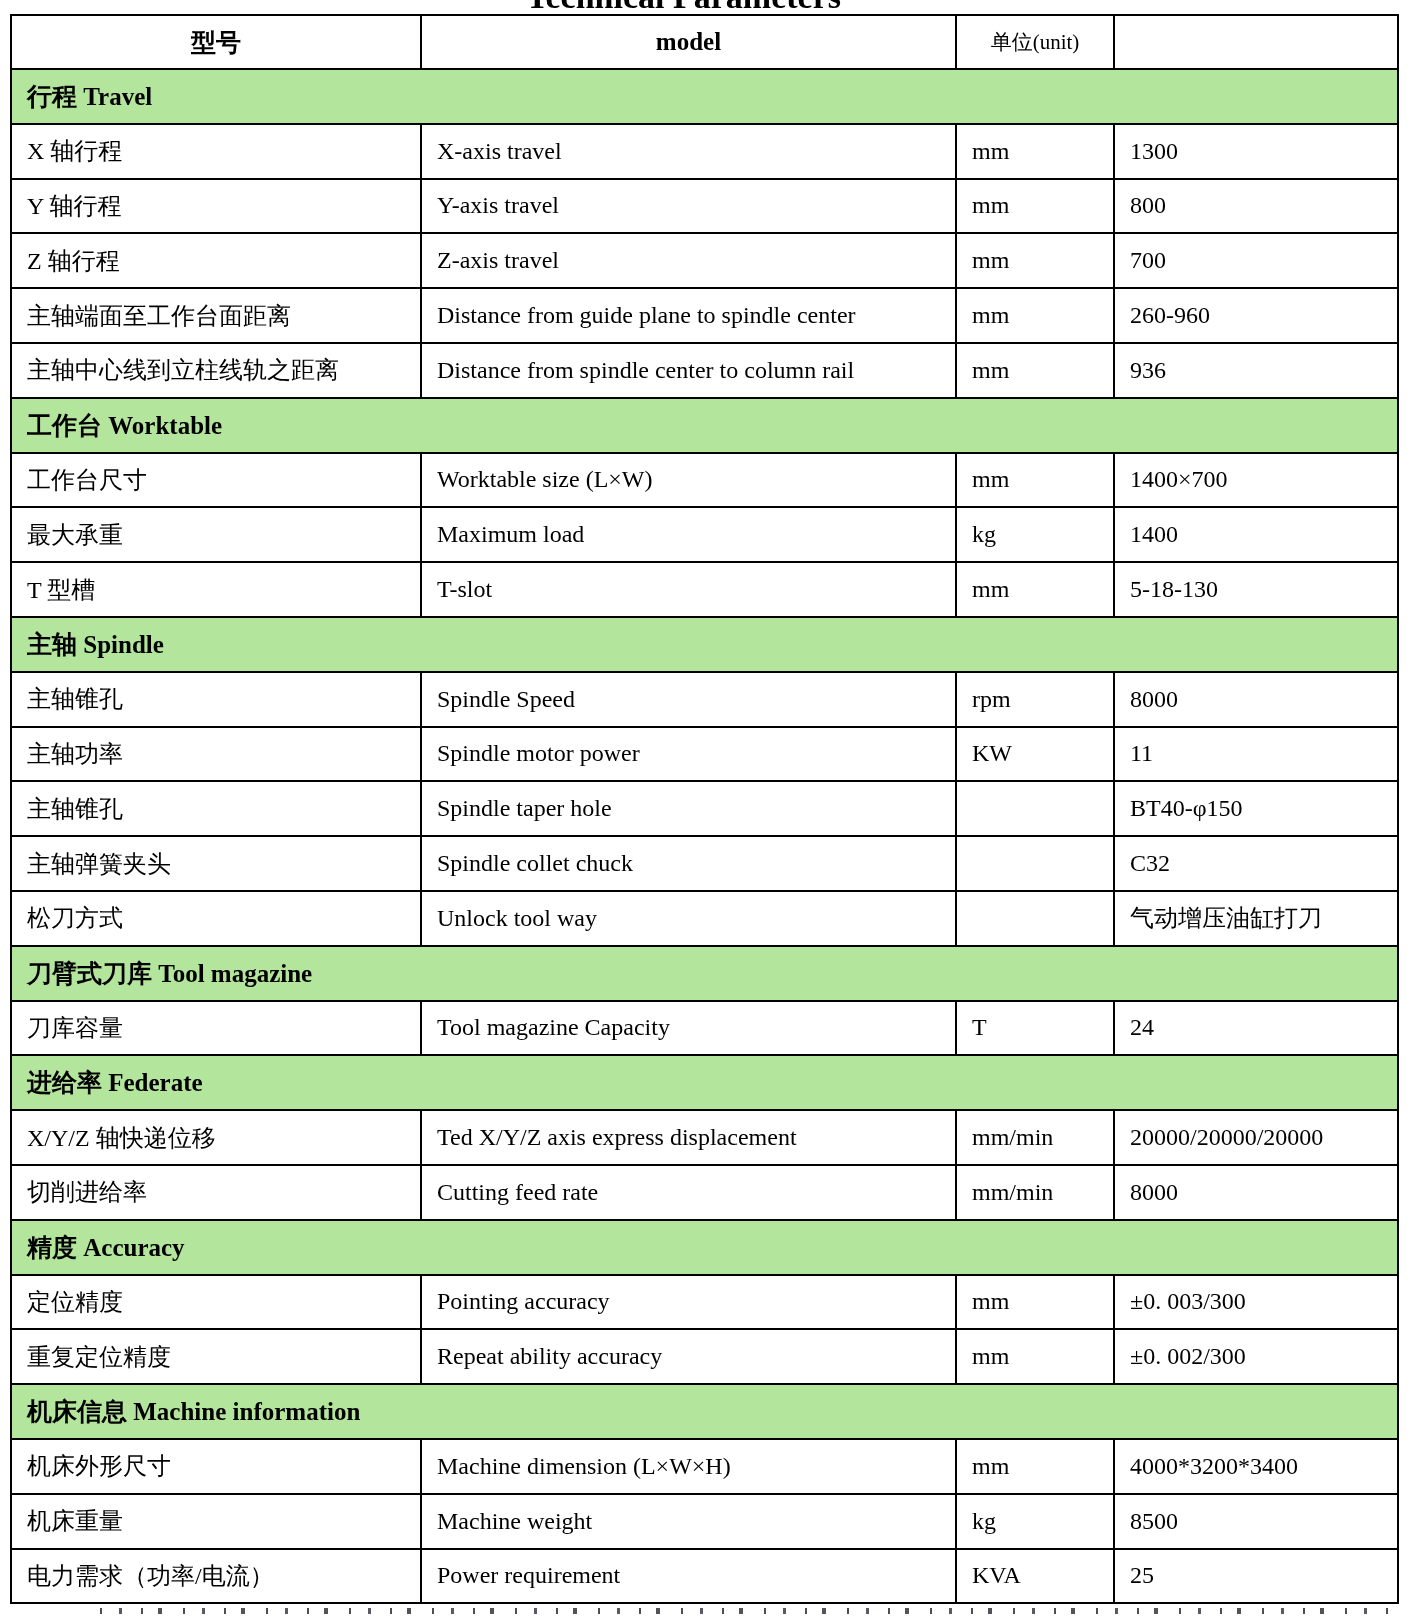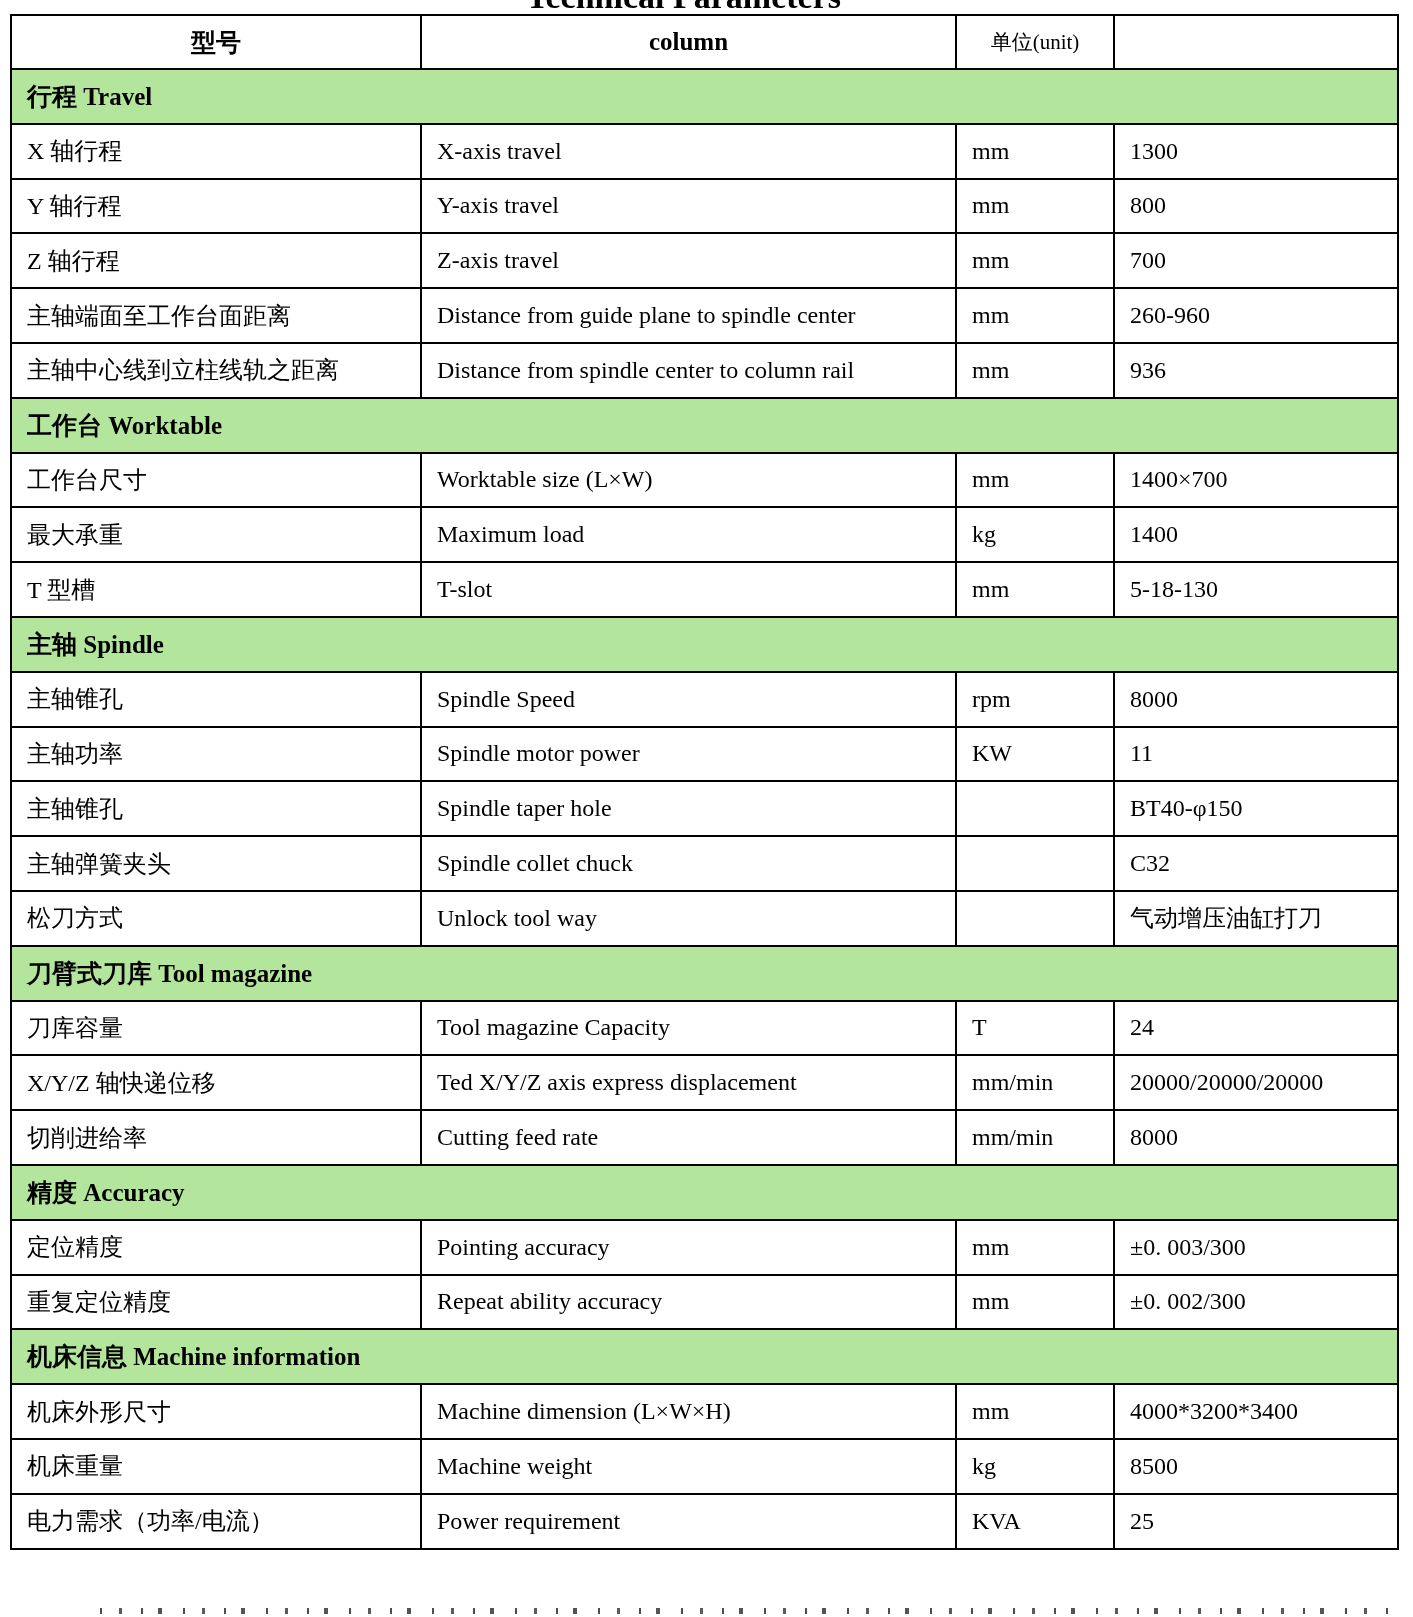--- a/index.html
+++ b/index.html
@@ -78,21 +78,21 @@
 <table class="spec-table">
   <colgroup>
     <col style="width:410px">
     <col style="width:535px">
     <col style="width:158px">
     <col style="width:284px">
   </colgroup>
   <thead>
     <tr>
       <th>型号</th>
-      <th>column</th>
+      <th>model</th>
       <th class="unit-header">单位(unit)</th>
       <th></th>
     </tr>
   </thead>
   <tbody id="spec-tbody">
       <tr>
         <td colspan="4" class="section-cell">行程 Travel</td>
       </tr>
       <tr>
         <td>X 轴行程</td>
@@ -181,20 +181,23 @@
       <tr>
         <td colspan="4" class="section-cell">刀臂式刀库 Tool magazine</td>
       </tr>
       <tr>
         <td>刀库容量</td>
         <td>Tool magazine Capacity</td>
         <td>T</td>
         <td>24</td>
       </tr>
       <tr>
+        <td colspan="4" class="section-cell">进给率 Federate</td>
+      </tr>
+      <tr>
         <td>X/Y/Z 轴快递位移</td>
         <td>Ted X/Y/Z axis express displacement</td>
         <td>mm/min</td>
         <td>20000/20000/20000</td>
       </tr>
       <tr>
         <td>切削进给率</td>
         <td>Cutting feed rate</td>
         <td>mm/min</td>
         <td>8000</td>

